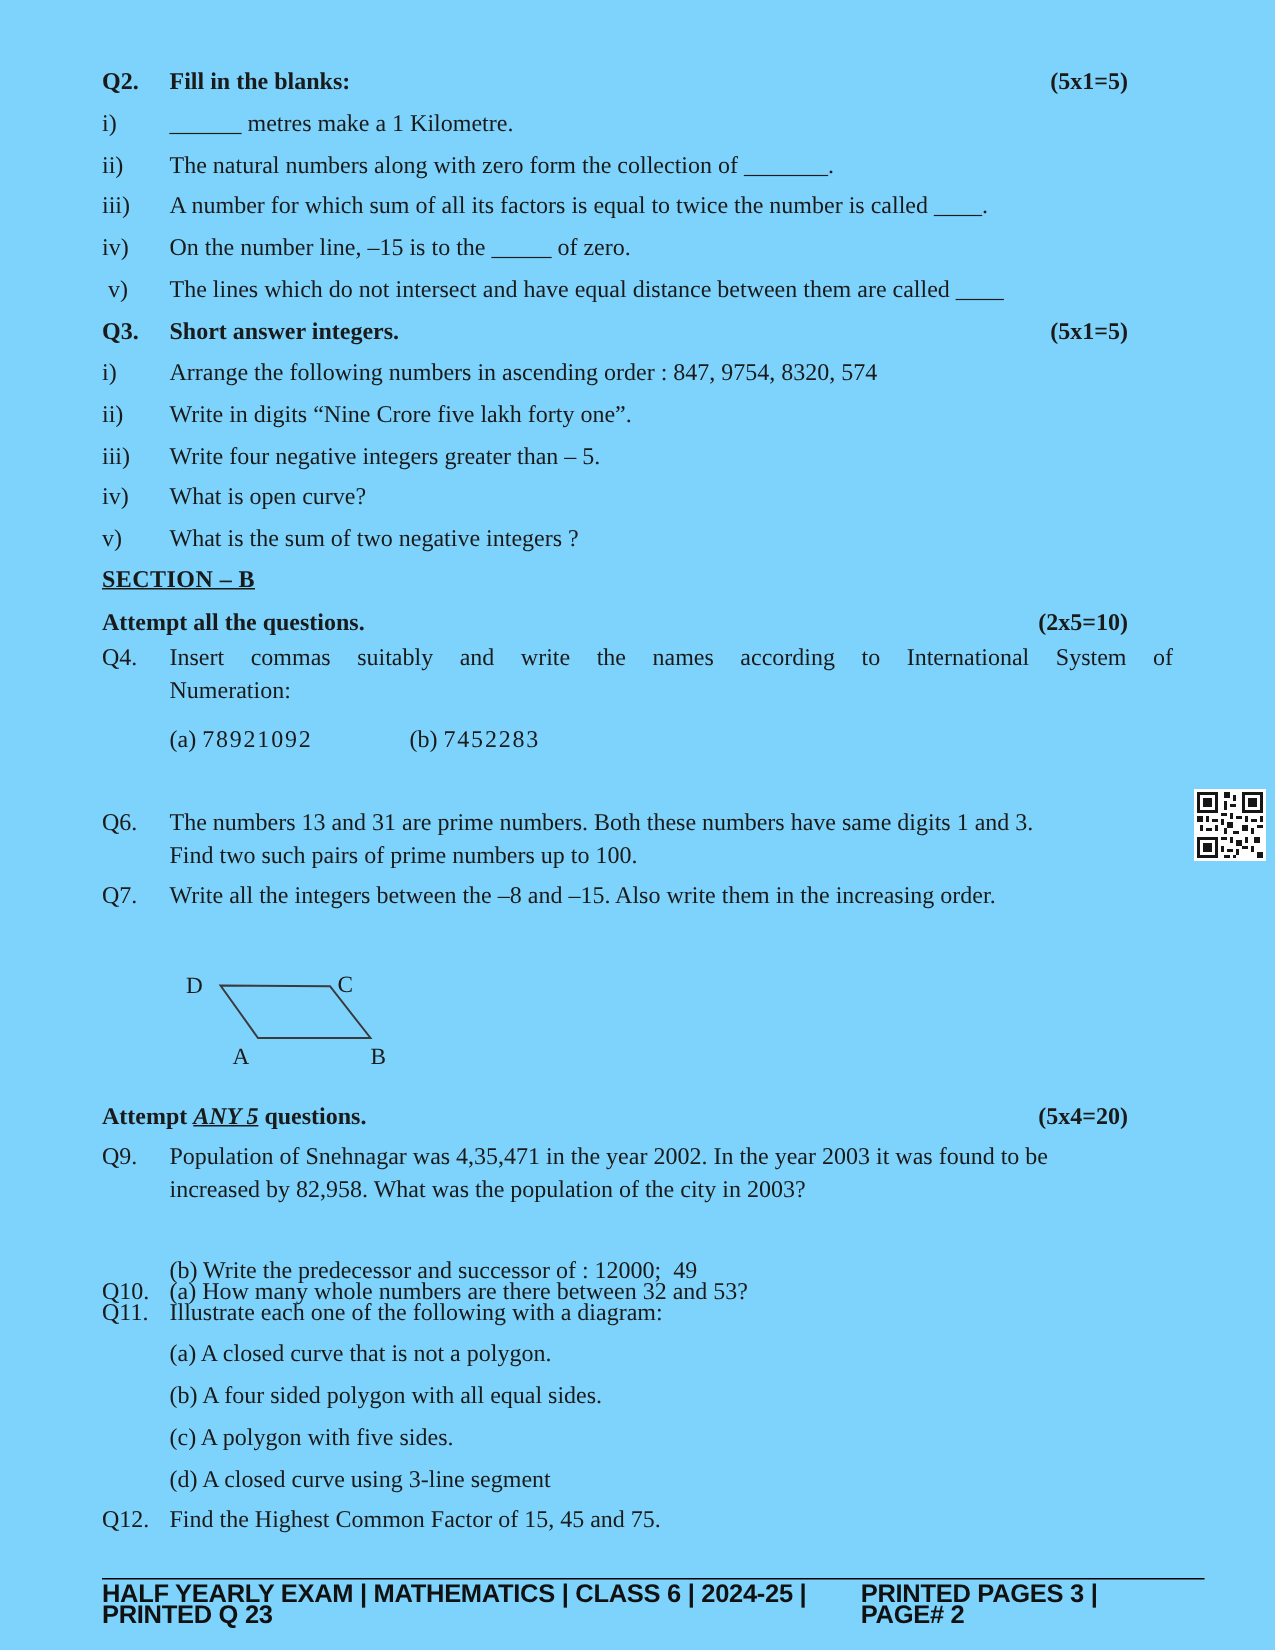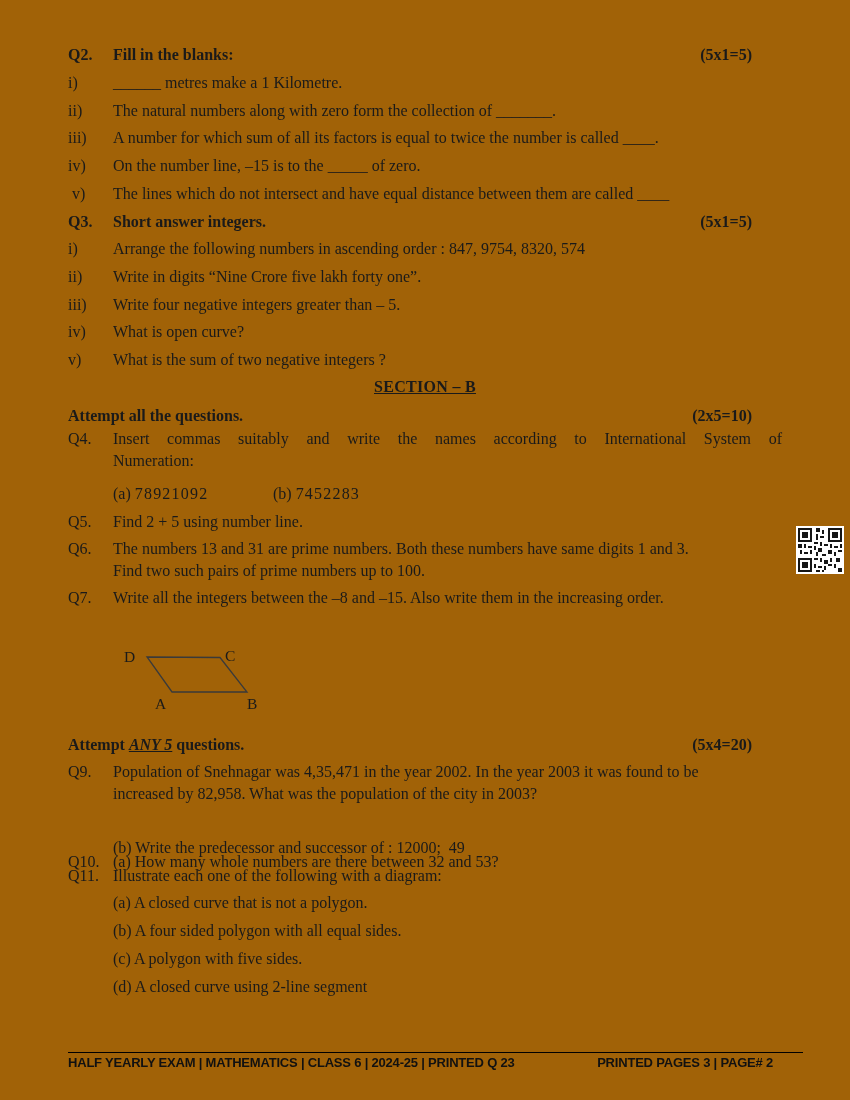--- a/index.html
+++ b/index.html
@@ -1,44 +1,44 @@
 <!DOCTYPE html>
 <html><head>
 <meta charset="utf-8">
 <style>
   html,body { margin:0; padding:0; background:#e8e8e8; }
   .page {
     position:relative; width:850px; height:1100px; margin:0 auto;
-    background:#a16207; overflow:hidden;
+    background:#7dd3fc; overflow:hidden;
     font-family:"Liberation Serif", serif;
     font-size:16px; color:#1a1a1a;
   }
   .row { position:absolute; left:68px; right:68px; line-height:22px; }
   .qno { position:absolute; left:0; top:0; }
   .qno.b { font-weight:bold; }
   .qtext { display:block; margin-left:45px; white-space:pre-wrap; }
   .title { font-weight:bold; }
   .marks { position:absolute; right:30px; top:0; font-weight:bold; }
-  .center { text-align:center; }
+  .center { }
   .sec-head { font-weight:bold; text-decoration:underline; letter-spacing:.3px; }
   .attempt { font-weight:bold; }
   .uline { text-decoration:underline;font-style:italic; }
   .jline { text-align:justify; text-align-last:justify; }
   .pline { display:block; margin-left:45px; white-space:pre-wrap; line-height:22.4px; }
   .optA { display:inline-block; width:160px; }
   .numsp { letter-spacing:1.2px; }
   .fig { position:absolute; left:118px; top:643px; }
   .fig text { font-family:"Liberation Serif", serif; font-size:15.5px; fill:#1a1a1a; }
   .qr { position:absolute; left:796px; top:526px; }
   .foot-rule { position:absolute; left:68px; top:1052px; width:735px; border-top:1.6px solid #000; }
   .footer {
     position:absolute; left:68px; top:1056px; width:735px;
     display:flex; justify-content:space-between;
     font-family:"Liberation Sans", sans-serif; font-weight:700;
-    font-size:13px; letter-spacing:-0.2px; color:#111; line-height:14px;
+    font-size:17px; letter-spacing:-0.2px; color:#111; line-height:14px;
   }
   .footer .fr { padding-right:30px; }
 </style>
 </head>
 <body>
 
 <div class="page">
 
   <div class="row" style="top:44px">
     <span class="qno b">Q2.</span>
@@ -102,24 +102,20 @@
 
   <div class="row" style="top:428px">
     <span class="qno">Q4.</span>
     <span class="pline jline">Insert commas suitably and write the names according to International System of</span>
     <span class="pline">Numeration:</span>
   </div>
   <div class="row" style="top:483px">
     <span class="qtext"><span class="optA"><span>(a) </span><span class="numsp">78921092</span></span><span><span>(b) </span><span class="numsp">7452283</span></span></span>
   </div>
 
-  <div class="row" style="top:511px">
-    <span class="qno">Q5.</span>
-    <span class="qtext">Find 2 + 5 using number line.</span>
-  </div>
 
   <div class="row" style="top:538px">
     <span class="qno">Q6.</span>
     <span class="pline">The numbers 13 and 31 are prime numbers. Both these numbers have same digits 1 and 3.</span>
     <span class="pline">Find two such pairs of prime numbers up to 100.</span>
   </div>
 
   <div class="row" style="top:587px">
     <span class="qno">Q7.</span>
     <span class="qtext">Write all the integers between the –8 and –15. Also write them in the increasing order.</span>
@@ -215,23 +211,27 @@
   <div class="row" style="top:892px">
     <span class="qtext">(a) A closed curve that is not a polygon.</span>
   </div>
   <div class="row" style="top:948px">
     <span class="qtext">(c) A polygon with five sides.</span>
   </div>
   <div class="row" style="top:920px">
     <span class="qtext">(b) A four sided polygon with all equal sides.</span>
   </div>
   <div class="row" style="top:976px">
-    <span class="qtext">(d) A closed curve using 2-line segment</span>
-  </div>
-
+    <span class="qtext">(d) A closed curve using 3-line segment</span>
+  </div>
+
+  <div class="row" style="top:1003px">
+    <span class="qno">Q12.</span>
+    <span class="qtext">Find the Highest Common Factor of 15, 45 and 75.</span>
+  </div>
 
   <div class="foot-rule"></div>
   <div class="footer">
     <span class="fl">HALF YEARLY EXAM | MATHEMATICS | CLASS 6 | 2024-25 | PRINTED Q 23</span>
     <span class="fr">PRINTED PAGES 3 | PAGE# 2</span>
   </div>
 
 </div>
 
 </body></html>

